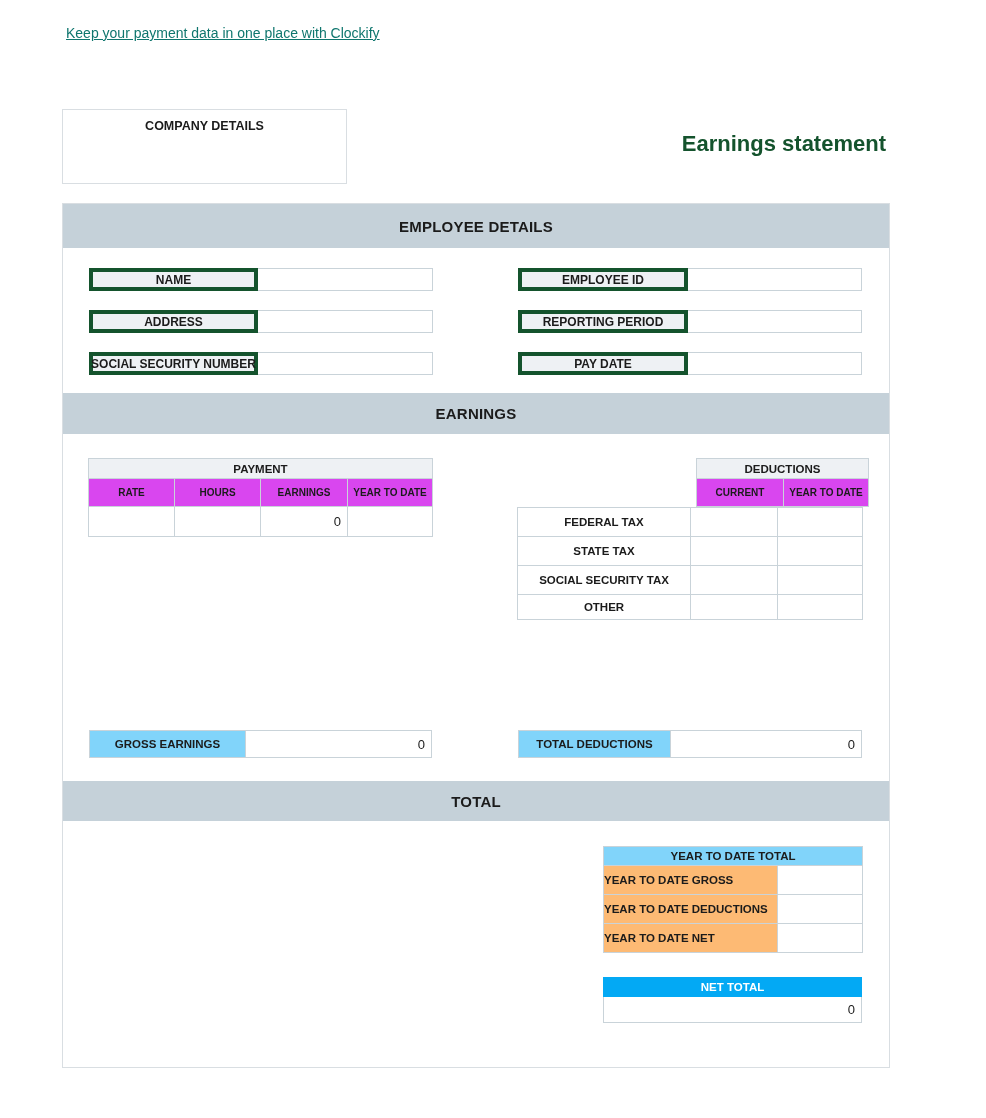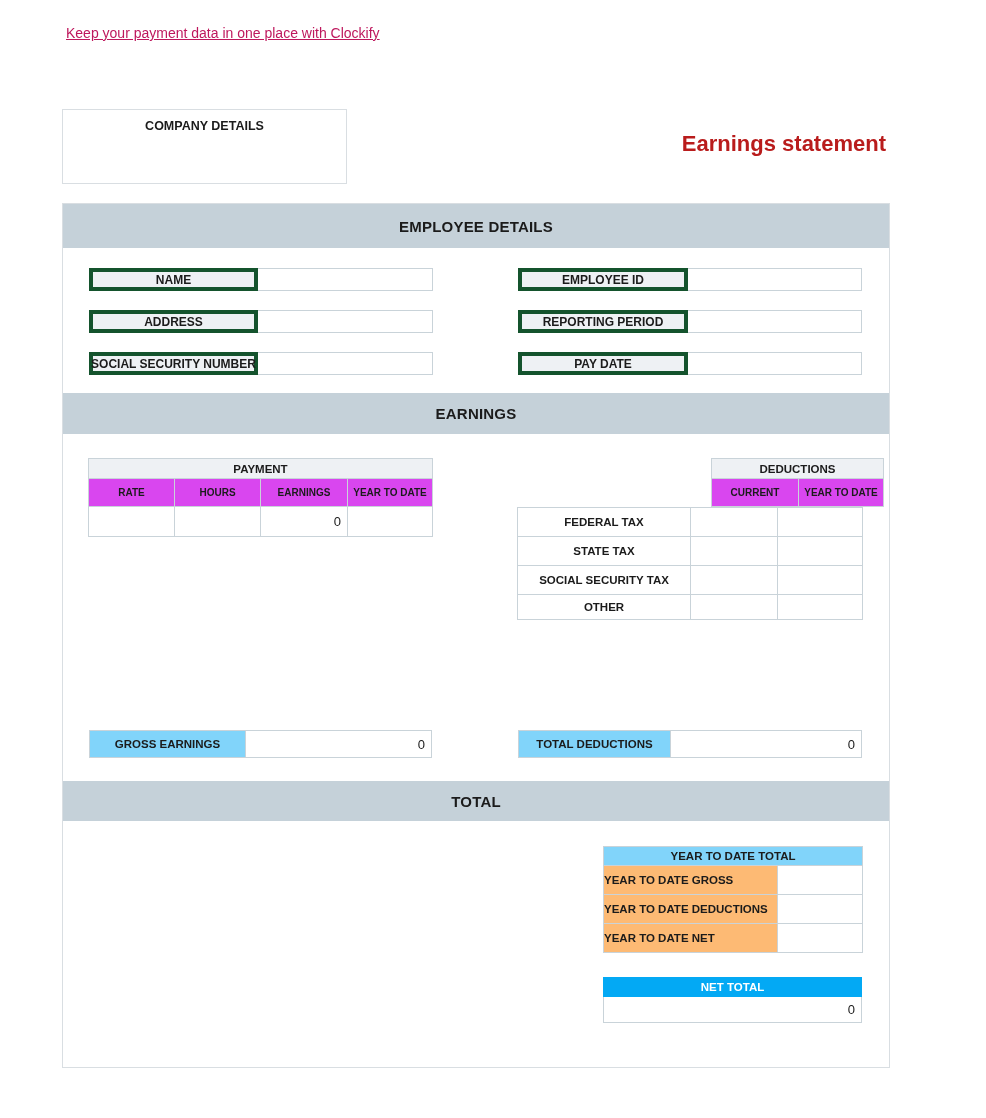--- a/index.html
+++ b/index.html
@@ -7,36 +7,36 @@
   body {
     font-family: "Liberation Sans", sans-serif;
     color: #1b1b1b;
     -webkit-font-smoothing: antialiased;
   }
   .page { position: relative; width: 986px; height: 1118px; background: #ffffff; overflow: hidden; }
 
   
   .promo-link {
     position: absolute; left: 66px; top: 25px;
-    font-size: 14px; color: #be185d; text-decoration: underline; cursor: pointer;
+    font-size: 14px; color: #0f766e; text-decoration: underline; cursor: pointer;
   }
 
   
   .company-box {
     position: absolute; left: 62px; top: 109px; width: 285px; height: 75px;
     border: 1px solid #d9dee2; background: #ffffff;
   }
   .company-heading {
     margin-top: 9px; text-align: center; font-weight: bold; font-size: 12.5px;
   }
 
   
   .page-title {
     position: absolute; left: 486px; top: 131px; width: 400px;
-    text-align: right; font-weight: bold; font-size: 22px; color: #b91c1c;
+    text-align: right; font-weight: bold; font-size: 22px; color: #14532d;
   }
 
   
   .doc-frame {
     position: absolute; left: 62px; top: 203px; width: 828px; height: 865px;
     border: 1px solid #d9dee2;
   }
 
   
   .section-bar {
@@ -69,21 +69,21 @@
   
   table { border-collapse: collapse; table-layout: fixed; }
   td { border: 1px solid #c9d3d9; background: #ffffff; overflow: hidden; }
   td.t-title { background: #eef1f4; font-weight: bold; font-size: 11.5px; text-align: center; height: 20px; }
   td.t-col   { background: #d946ef; font-weight: bold; font-size: 10px; text-align: center; height: 28px; }
   td.t-rowlabel { background: #ffffff; font-weight: bold; font-size: 11.5px; text-align: center; }
   td.t-cell  { background: #ffffff; }
   td.t-num   { text-align: right; padding-right: 6px; font-size: 13px; }
 
   .tbl-payment   { position: absolute; left: 88px;  top: 458px; }
-  .tbl-ded-head  { position: absolute; left: 711px; top: 458px; }
+  .tbl-ded-head  { position: absolute; left: 696px; top: 458px; }
   .tbl-ded-body  { position: absolute; left: 517px; top: 507px; }
   .tbl-bonus     { position: absolute; left: 88px;  top: 628px; }
   .tbl-ytd       { position: absolute; left: 603px; top: 846px; }
 
   td.ytd-title {
     background: #81d4fa; font-weight: bold; font-size: 11.5px;
     text-align: center; height: 19px; border: 1px solid #c9d3d9;
   }
   td.ytd-label { background: #fdba74; font-weight: bold; font-size: 11.5px; height: 29px; }
 

